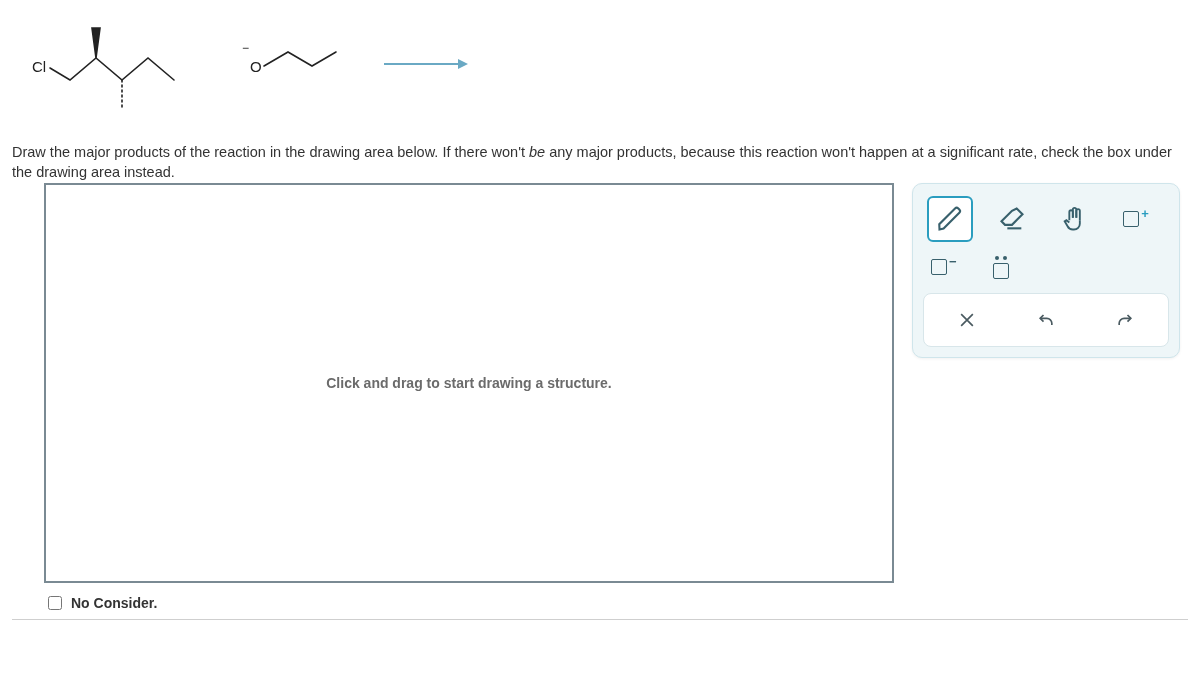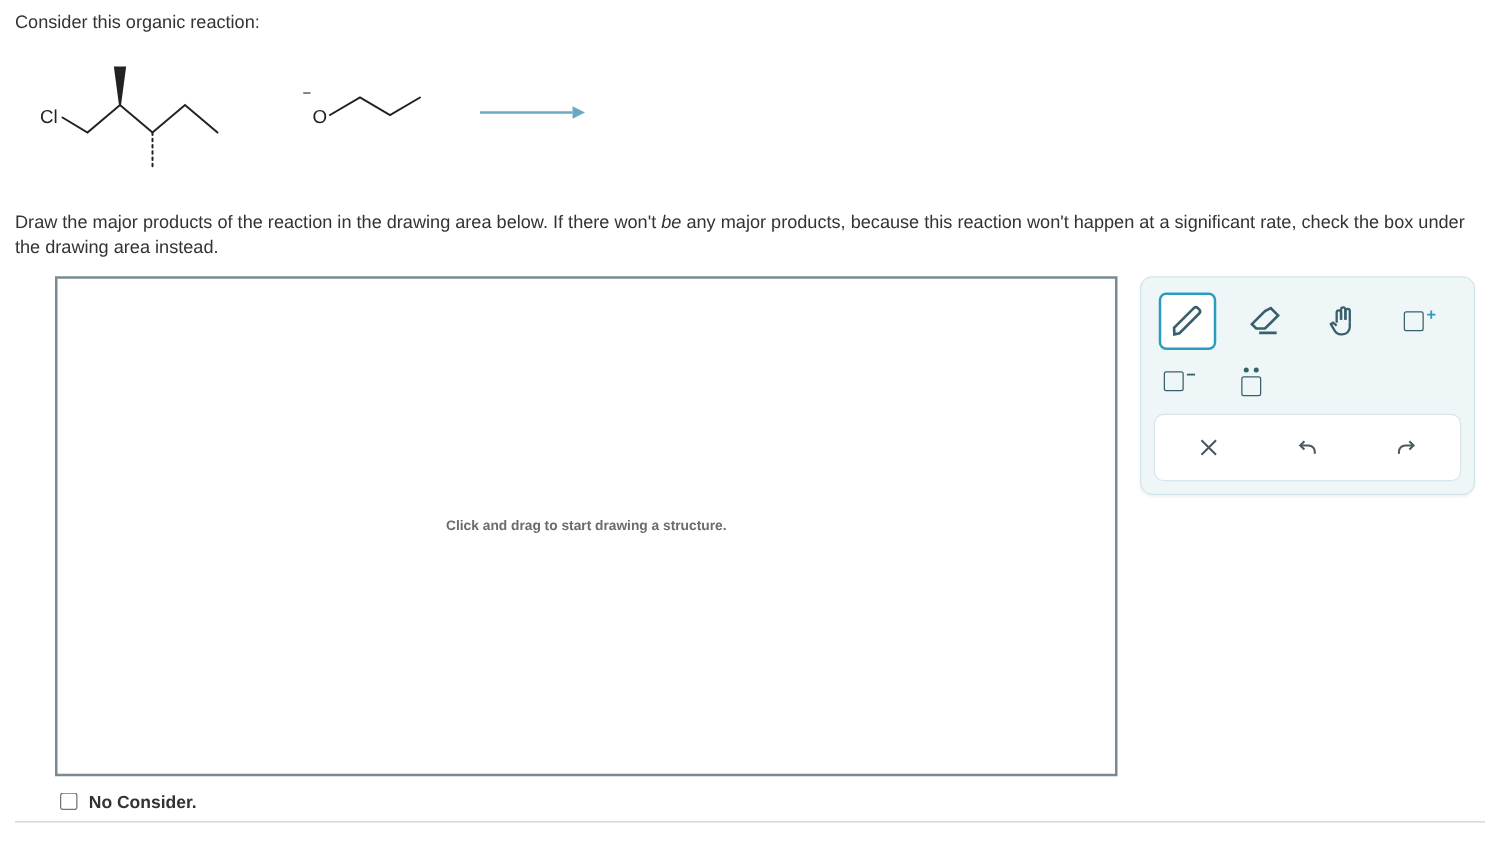--- a/index.html
+++ b/index.html
@@ -12,21 +12,21 @@
     background: #fff;
   }
   .question-block { margin-bottom: 18px; }
   .intro { margin-bottom: 10px; }
   .reaction-row {
     display: flex;
     align-items: center;
     gap: 28px;
     padding: 4px 0 10px 12px;
   }
-  .instr { margin-bottom: 12px; line-height: 1.4; }
+  .instr { line-height: 1.4; }
   .italic { font-style: italic; }
 
   .work-row {
     display: flex;
     align-items: flex-start;
     gap: 18px;
     padding-left: 32px;
   }
   .canvas-wrap { flex: 0 0 auto; }
   .draw-canvas {
@@ -35,21 +35,21 @@
     border: 2px solid #7a8a93;
     position: relative;
     cursor: crosshair;
   }
   .placeholder {
     position: absolute;
     top: 50%; left: 50%;
     transform: translate(-50%, -50%);
     font-weight: bold;
     color: #6b6b6b;
-    font-size: 11px;
+    font-size: 14px;
     pointer-events: none;
   }
   .no-reaction {
     margin-top: 10px;
     font-weight: bold;
     font-size: 14px;
     display: flex;
     align-items: center;
     gap: 6px;
   }
@@ -111,21 +111,20 @@
     border-radius: 6px;
   }
   .action-btn svg { width: 20px; height: 20px; }
 
   hr.bottom { border:none; border-top:1px solid #cfcfcf; margin-top:6px; }
 </style>
 </head>
 <body>
 
 <div class="question-block">
-  <div class="intro">Consider this organic reaction:</div>
 
   <div class="reaction-row">
 
     <svg width="180" height="100" viewBox="0 0 180 100">
       <g stroke="#222" stroke-width="1.6" fill="none" stroke-linecap="round">
 
         <text x="8" y="58" fill="#222" stroke="none" font-size="15">Cl</text>
 
         <path d="M26 54 L46 66 L72 44 L98 66 L124 44 L150 66"></path>
 

